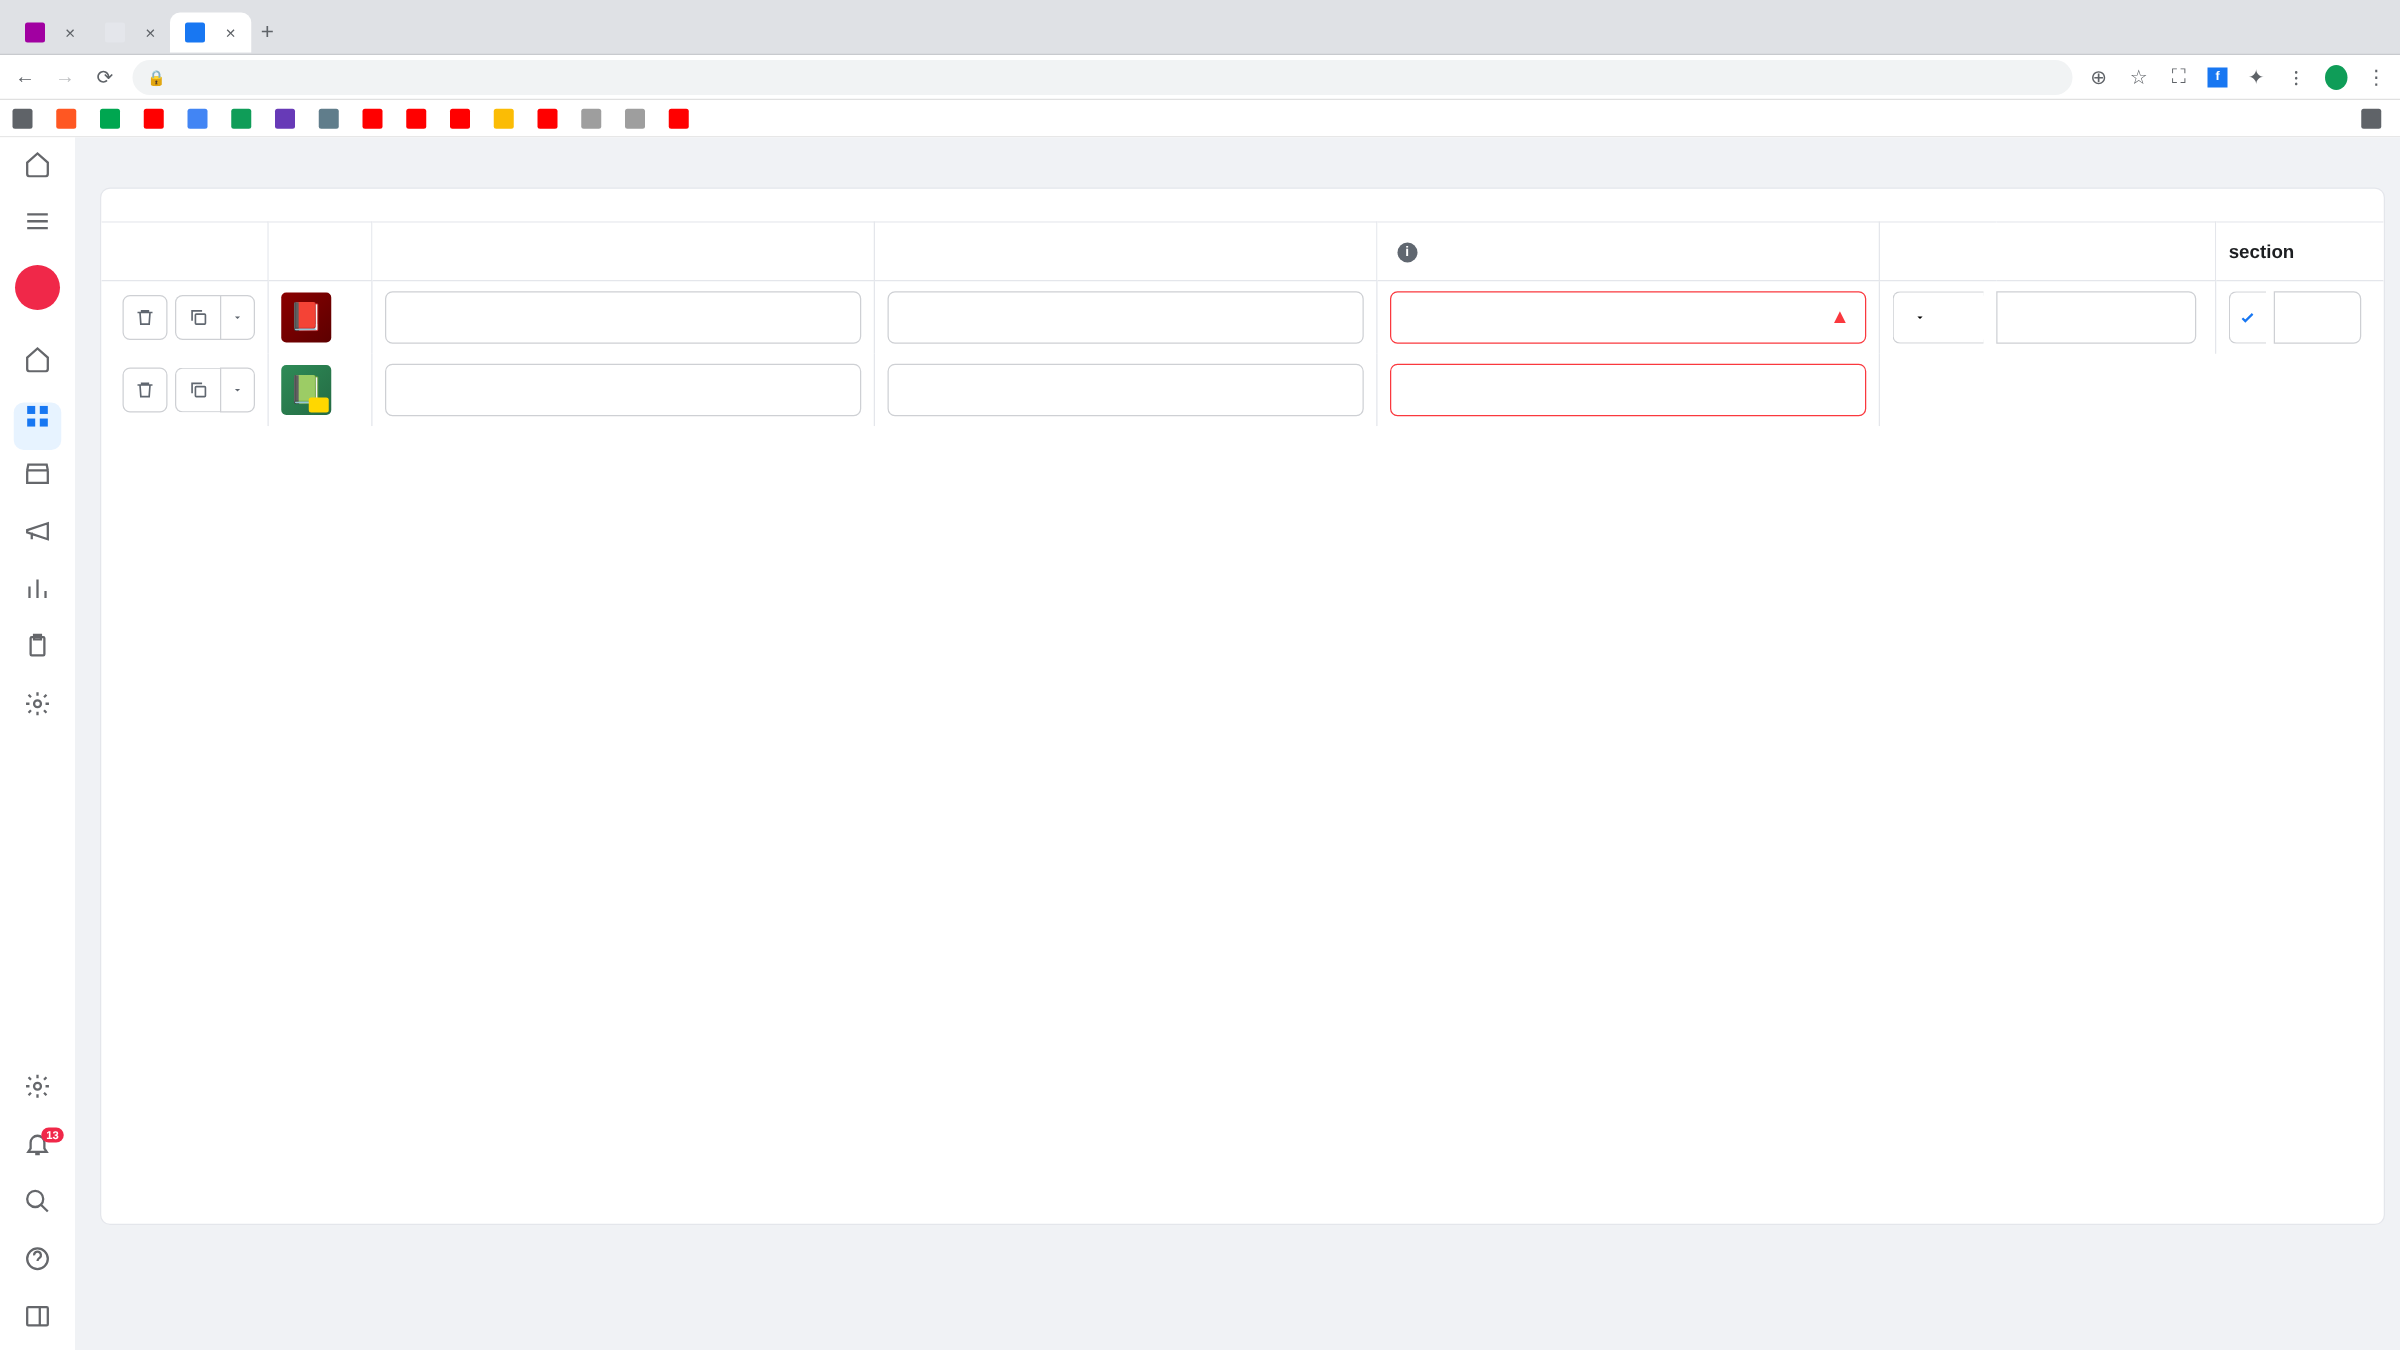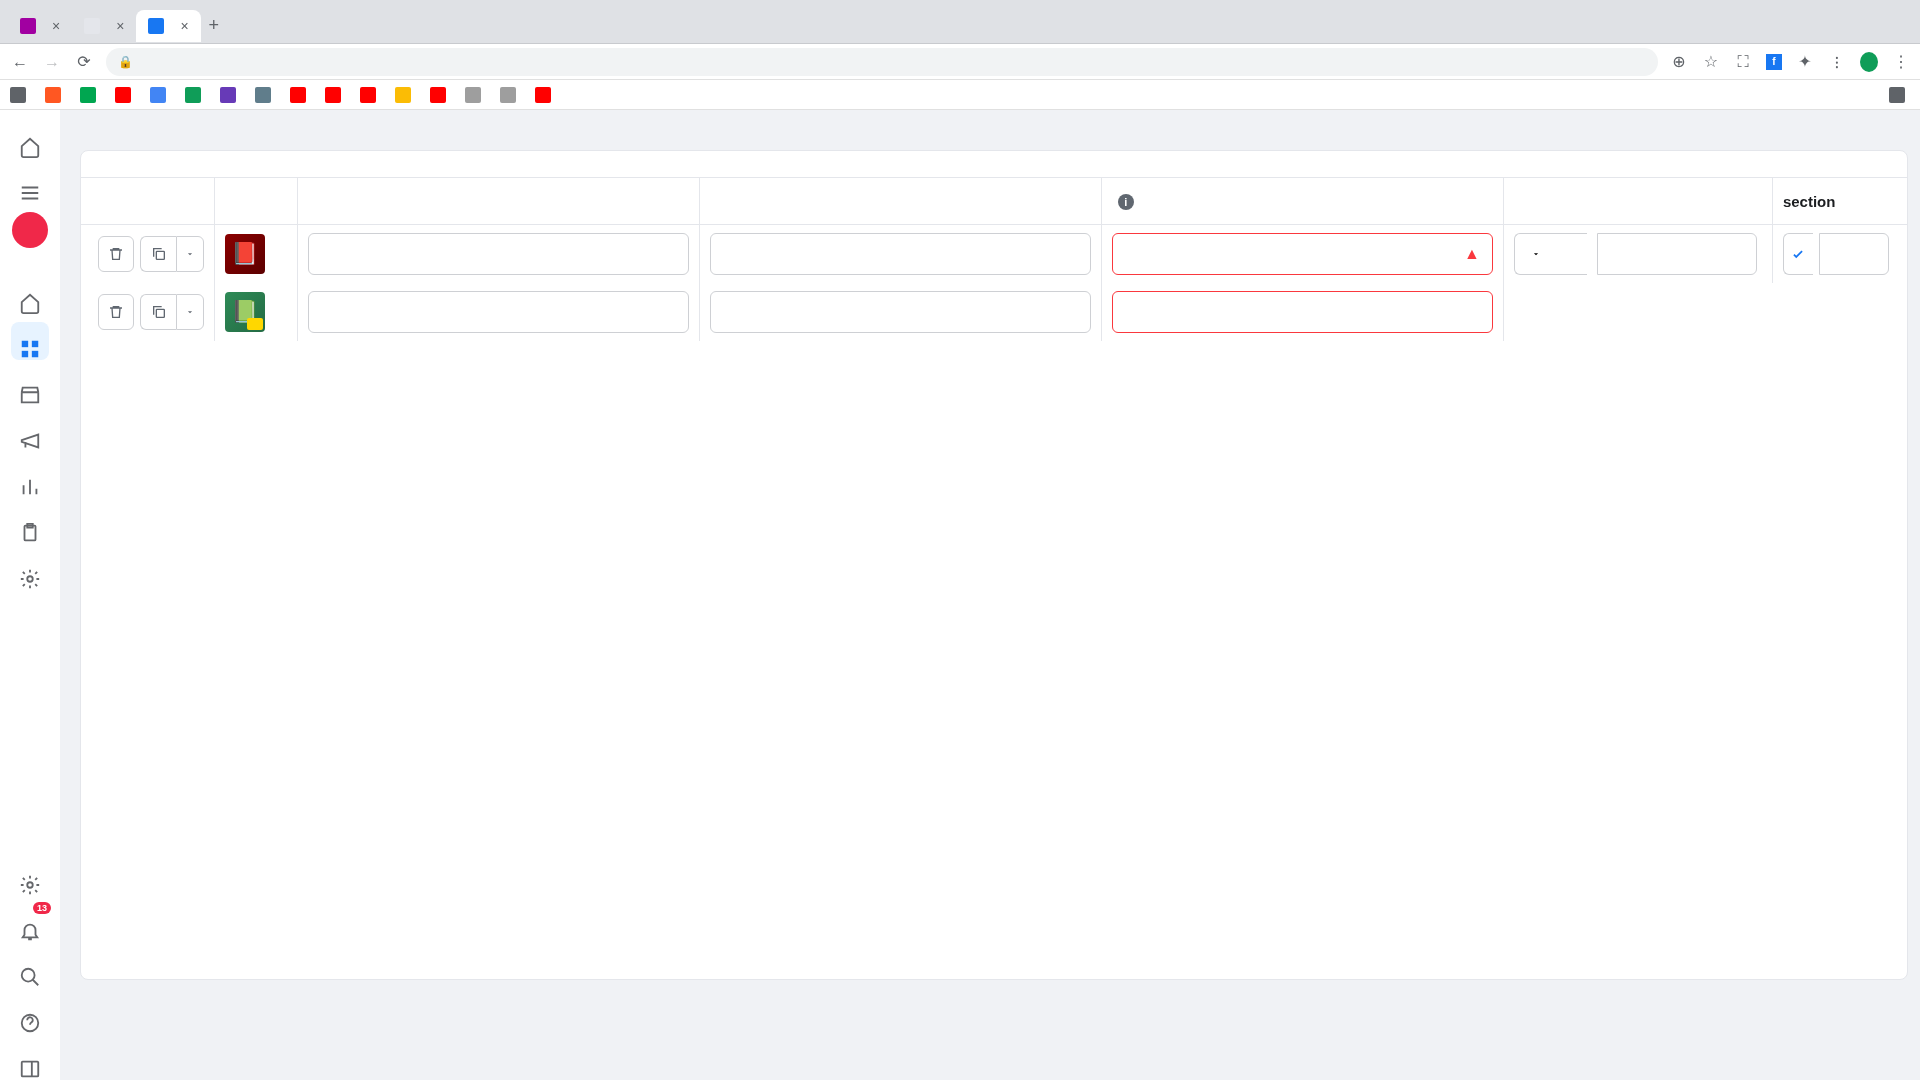--- a/index.html
+++ b/index.html
@@ -24,21 +24,21 @@
     
     .bookmarks-row { background: #fff; height: 30px; display: flex; align-items: center; padding: 0 10px; gap: 14px; border-bottom: 1px solid #e0e0e0; overflow: hidden; }
     .bookmark { display: flex; align-items: center; gap: 5px; font-size: 12px; color: #3c4043; cursor: pointer; white-space: nowrap; }
     .bookmark-icon { width: 16px; height: 16px; border-radius: 2px; flex-shrink: 0; }
     
     
     .app { position: absolute; top: 110px; left: 0; right: 0; bottom: 0; display: flex; background: #fff; }
     
     
     .left-nav { width: 60px; background: #fff; border-right: 0; display: flex; flex-direction: column; align-items: center; padding-top: 10px; gap: 8px; }
-    .nav-icon { width: 38px; height: 38px; display: flex; align-items: flex-end; justify-content: center; border-radius: 8px; cursor: pointer; color: #65676b; }
+    .nav-icon { width: 38px; height: 38px; display: flex; align-items: flex-start; justify-content: center; border-radius: 8px; cursor: pointer; color: #65676b; }
     .nav-icon.active { background: #e7f3ff; color: #1877f2; }
     .nav-icon svg { width: 22px; height: 22px; }
     .nav-avatar { width: 36px; height: 36px; border-radius: 50%; background: #f02849; color: #fff; display: flex; align-items: center; justify-content: center; font-weight: 600; font-size: 16px; }
     .nav-spacer { flex: 1; }
     .nav-badge { position: relative; }
     .badge { position: absolute; top: -2px; right: -2px; background: #f02849; color: #fff; font-size: 9px; padding: 1px 4px; border-radius: 8px; font-weight: 600; }
     
     
     .main { flex: 1; background: #f0f2f5; padding: 0 0 0 20px; overflow: hidden; }
     .page-title { font-size: 24px; font-weight: 700; color: #1c1e21; padding: 22px 0 18px 0; }

